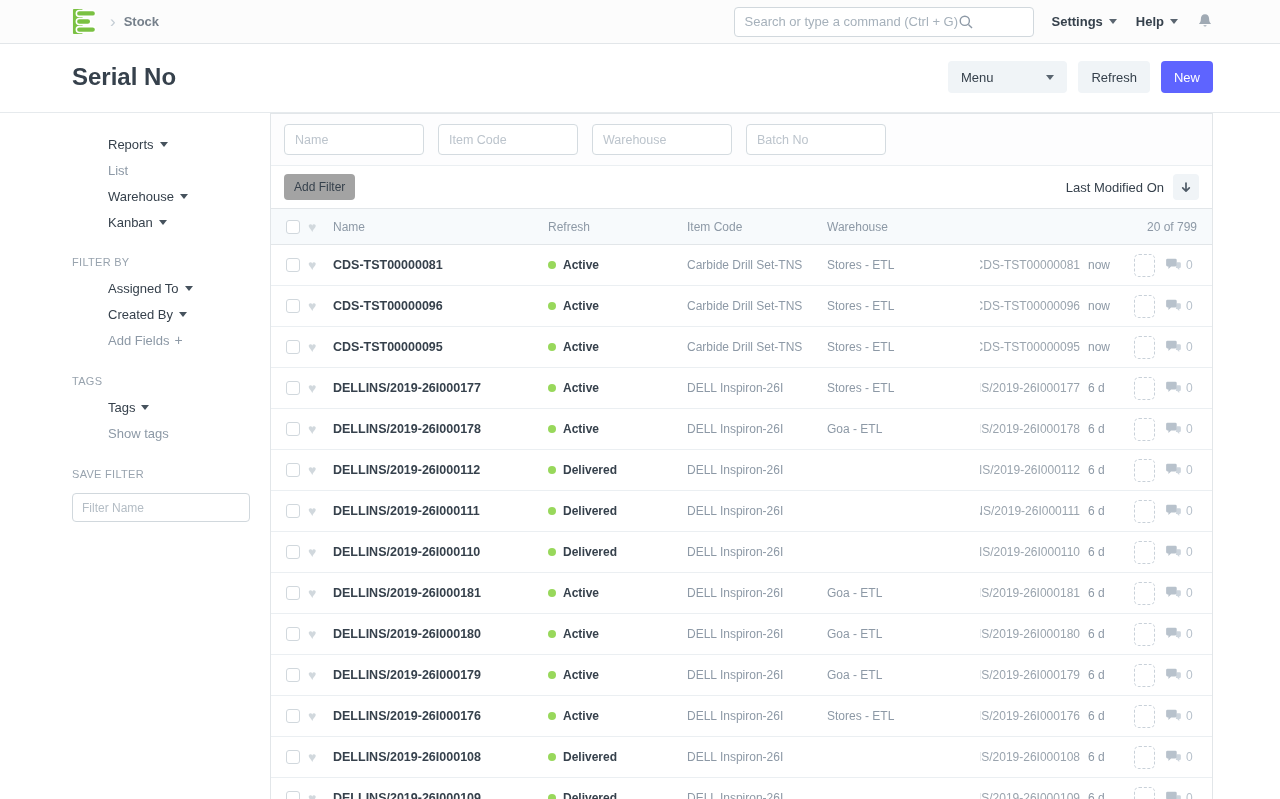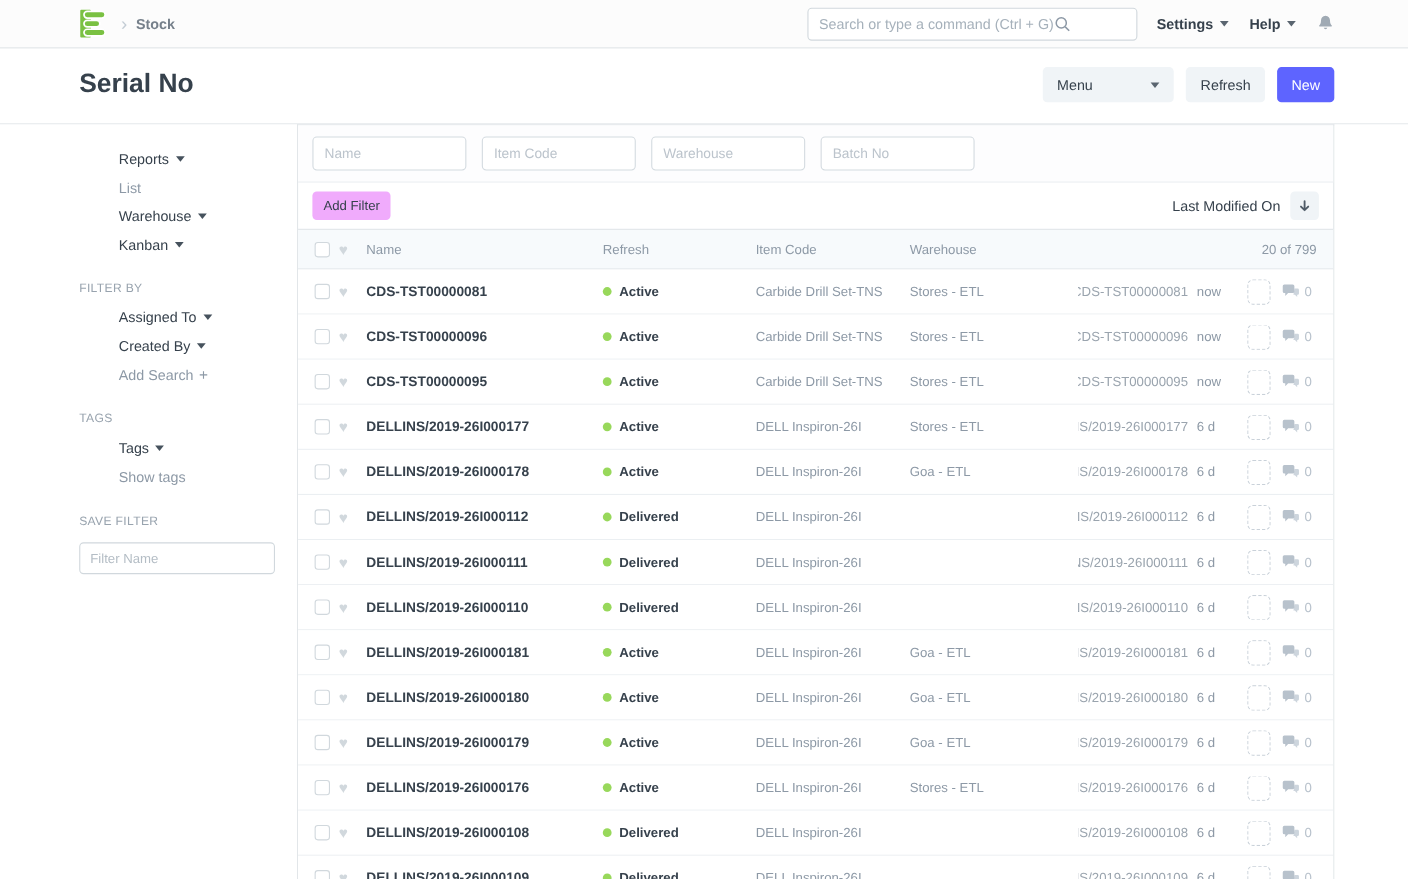--- a/index.html
+++ b/index.html
@@ -55,21 +55,21 @@
 
   
   .card { width:943px; border:1px solid #e2e6e9; border-bottom:none; }
   .filter-fields { display:flex; gap:14px; padding:10px 13px; background:#fdfdfe;
     border-bottom:1px solid #ebeff2; }
   .filter-fields input { width:140px; height:31px; border:1px solid #d4dbe0; border-radius:4px;
     padding:0 10px; font-size:12.5px; color:#36414c; outline:none; background:#fff;
     font-family:"Liberation Sans", sans-serif; }
   .filter-fields input::placeholder { color:#bcc4cc; }
   .filter-toolbar { display:flex; align-items:center; padding:8px 13px; height:42px; }
-  .add-filter { background:#f0abfc; border:none; border-radius:4px; padding:6px 10px;
+  .add-filter { background:#a3a3a3; border:none; border-radius:4px; padding:6px 10px;
     font-size:12px; color:#36414c; cursor:pointer; font-family:"Liberation Sans", sans-serif; }
   .sort-area { margin-left:auto; display:flex; align-items:center; gap:9px; }
   .sort-label { font-size:13px; color:#36414c; cursor:pointer; }
   .sort-btn { width:26px; height:26px; background:#f0f4f7; border:none; border-radius:4px;
     display:flex; align-items:center; justify-content:center; cursor:pointer; }
 
   .list-header { display:flex; align-items:center; height:37px; background:#f7fafc;
     border-top:1px solid #e2e6e9; border-bottom:1px solid #e2e6e9;
     padding:0 15px; font-size:12px; color:#8d99a6; }
   .list-row { display:flex; align-items:center; height:41px; padding:0 15px;
@@ -179,21 +179,21 @@
     <div class="sb-heading">FILTER BY</div>
     <div class="sb-item">
       <span>Assigned To</span>
       <i class="caret"></i>
     </div>
     <div class="sb-item">
       <span>Created By</span>
       <i class="caret"></i>
     </div>
     <div class="sb-item muted">
-      <span>Add Search</span>
+      <span>Add Fields</span>
       <span class="plus">+</span>
     </div>
 
     <div class="sb-heading sb-gap">TAGS</div>
     <div class="sb-item">
       <span>Tags</span>
       <i class="caret"></i>
     </div>
     <div class="sb-item muted">
       <span>Show tags</span>

